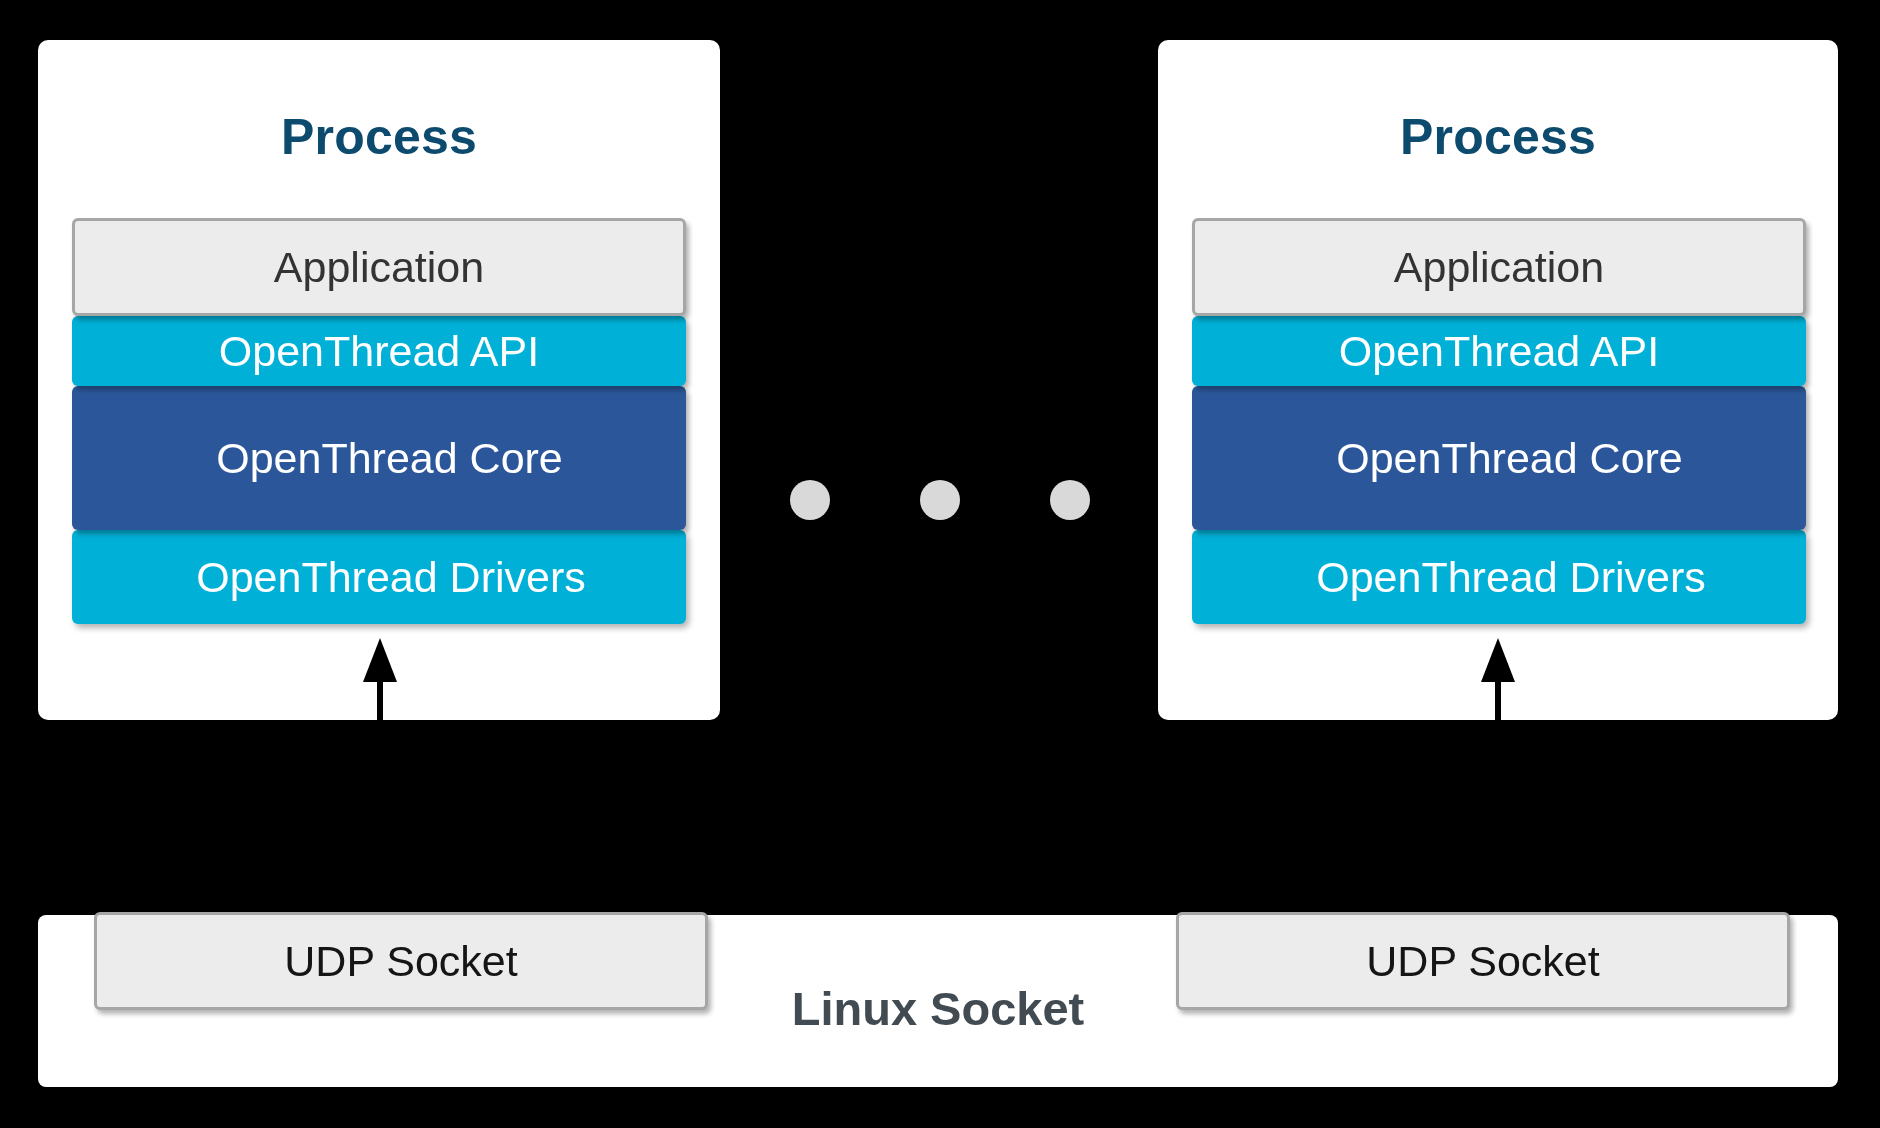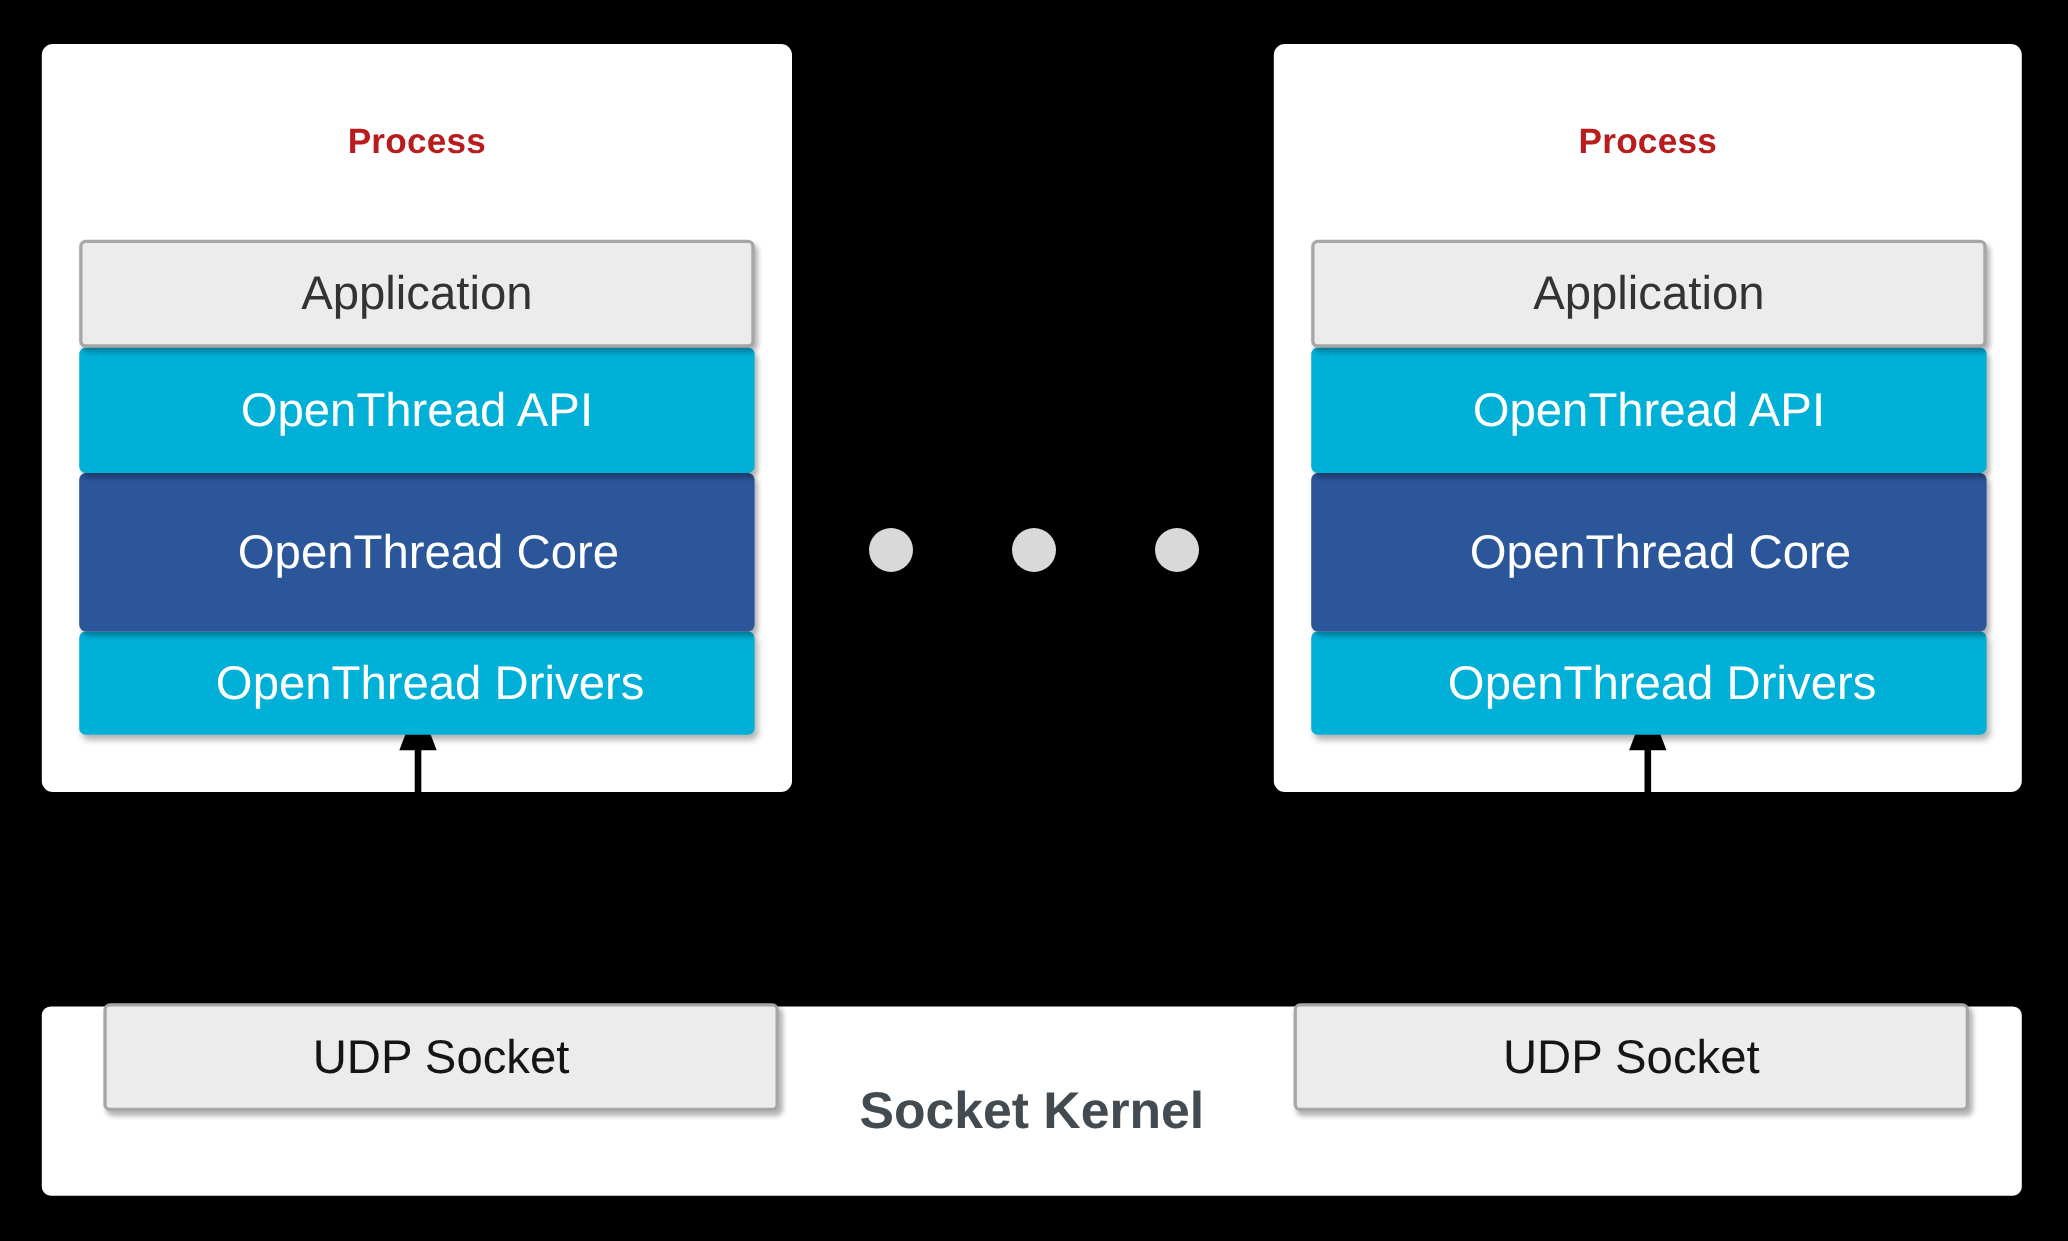--- a/index.html
+++ b/index.html
@@ -25,23 +25,23 @@
   }
   #process-panel-1 { left: 38px;   top: 40px; width: 682px; height: 680px; }
   #process-panel-2 { left: 1158px; top: 40px; width: 680px; height: 680px; }
 
   .process-title {
     position: absolute;
     top: 72px;
     left: 0;
     width: 100%;
     text-align: center;
-    font-size: 32px;
+    font-size: 50px;
     font-weight: bold;
-    color: #b91c1c;
+    color: #0c4a6e;
     letter-spacing: 0.2px;
     line-height: 1;
   }
 
   
   .layer-stack {
     position: absolute;
     left: 34px;
     top: 178px;
     width: 614px;
@@ -58,21 +58,21 @@
   }
   .layer-app {
     height: 98px;
     background: #ececec;
     border: 3px solid #a6a6a6;
     color: #333333;
     box-shadow: 3px 4px 5px rgba(0,0,0,0.30);
     z-index: 4;
   }
   .layer-api {
-    height: 114px;
+    height: 70px;
     background: #00b0d7;
     color: #ffffff;
     margin-top: 0px;
     box-shadow: 3px 4px 5px rgba(0,0,0,0.30);
     z-index: 3;
   }
   .layer-core {
     height: 144px;
     background: #2b579a;
     color: #ffffff;
@@ -192,18 +192,18 @@
   <svg class="up-arrow" id="arrow-1" viewBox="0 0 40 110">
     <polygon points="20,0 37,44 3,44" fill="#000000"></polygon>
     <rect x="17" y="40" width="6" height="70" fill="#000000"></rect>
   </svg>
   <svg class="up-arrow" id="arrow-2" viewBox="0 0 40 110">
     <polygon points="20,0 37,44 3,44" fill="#000000"></polygon>
     <rect x="17" y="40" width="6" height="70" fill="#000000"></rect>
   </svg>
 
   <div id="kernel-panel">
-    <div class="kernel-title">Socket Kernel</div>
+    <div class="kernel-title">Linux Socket</div>
     <div class="udp-socket" id="udp-socket-left">UDP Socket</div>
     <div class="udp-socket" id="udp-socket-right">UDP Socket</div>
   </div>
 
 </div>
 
 </body></html>

